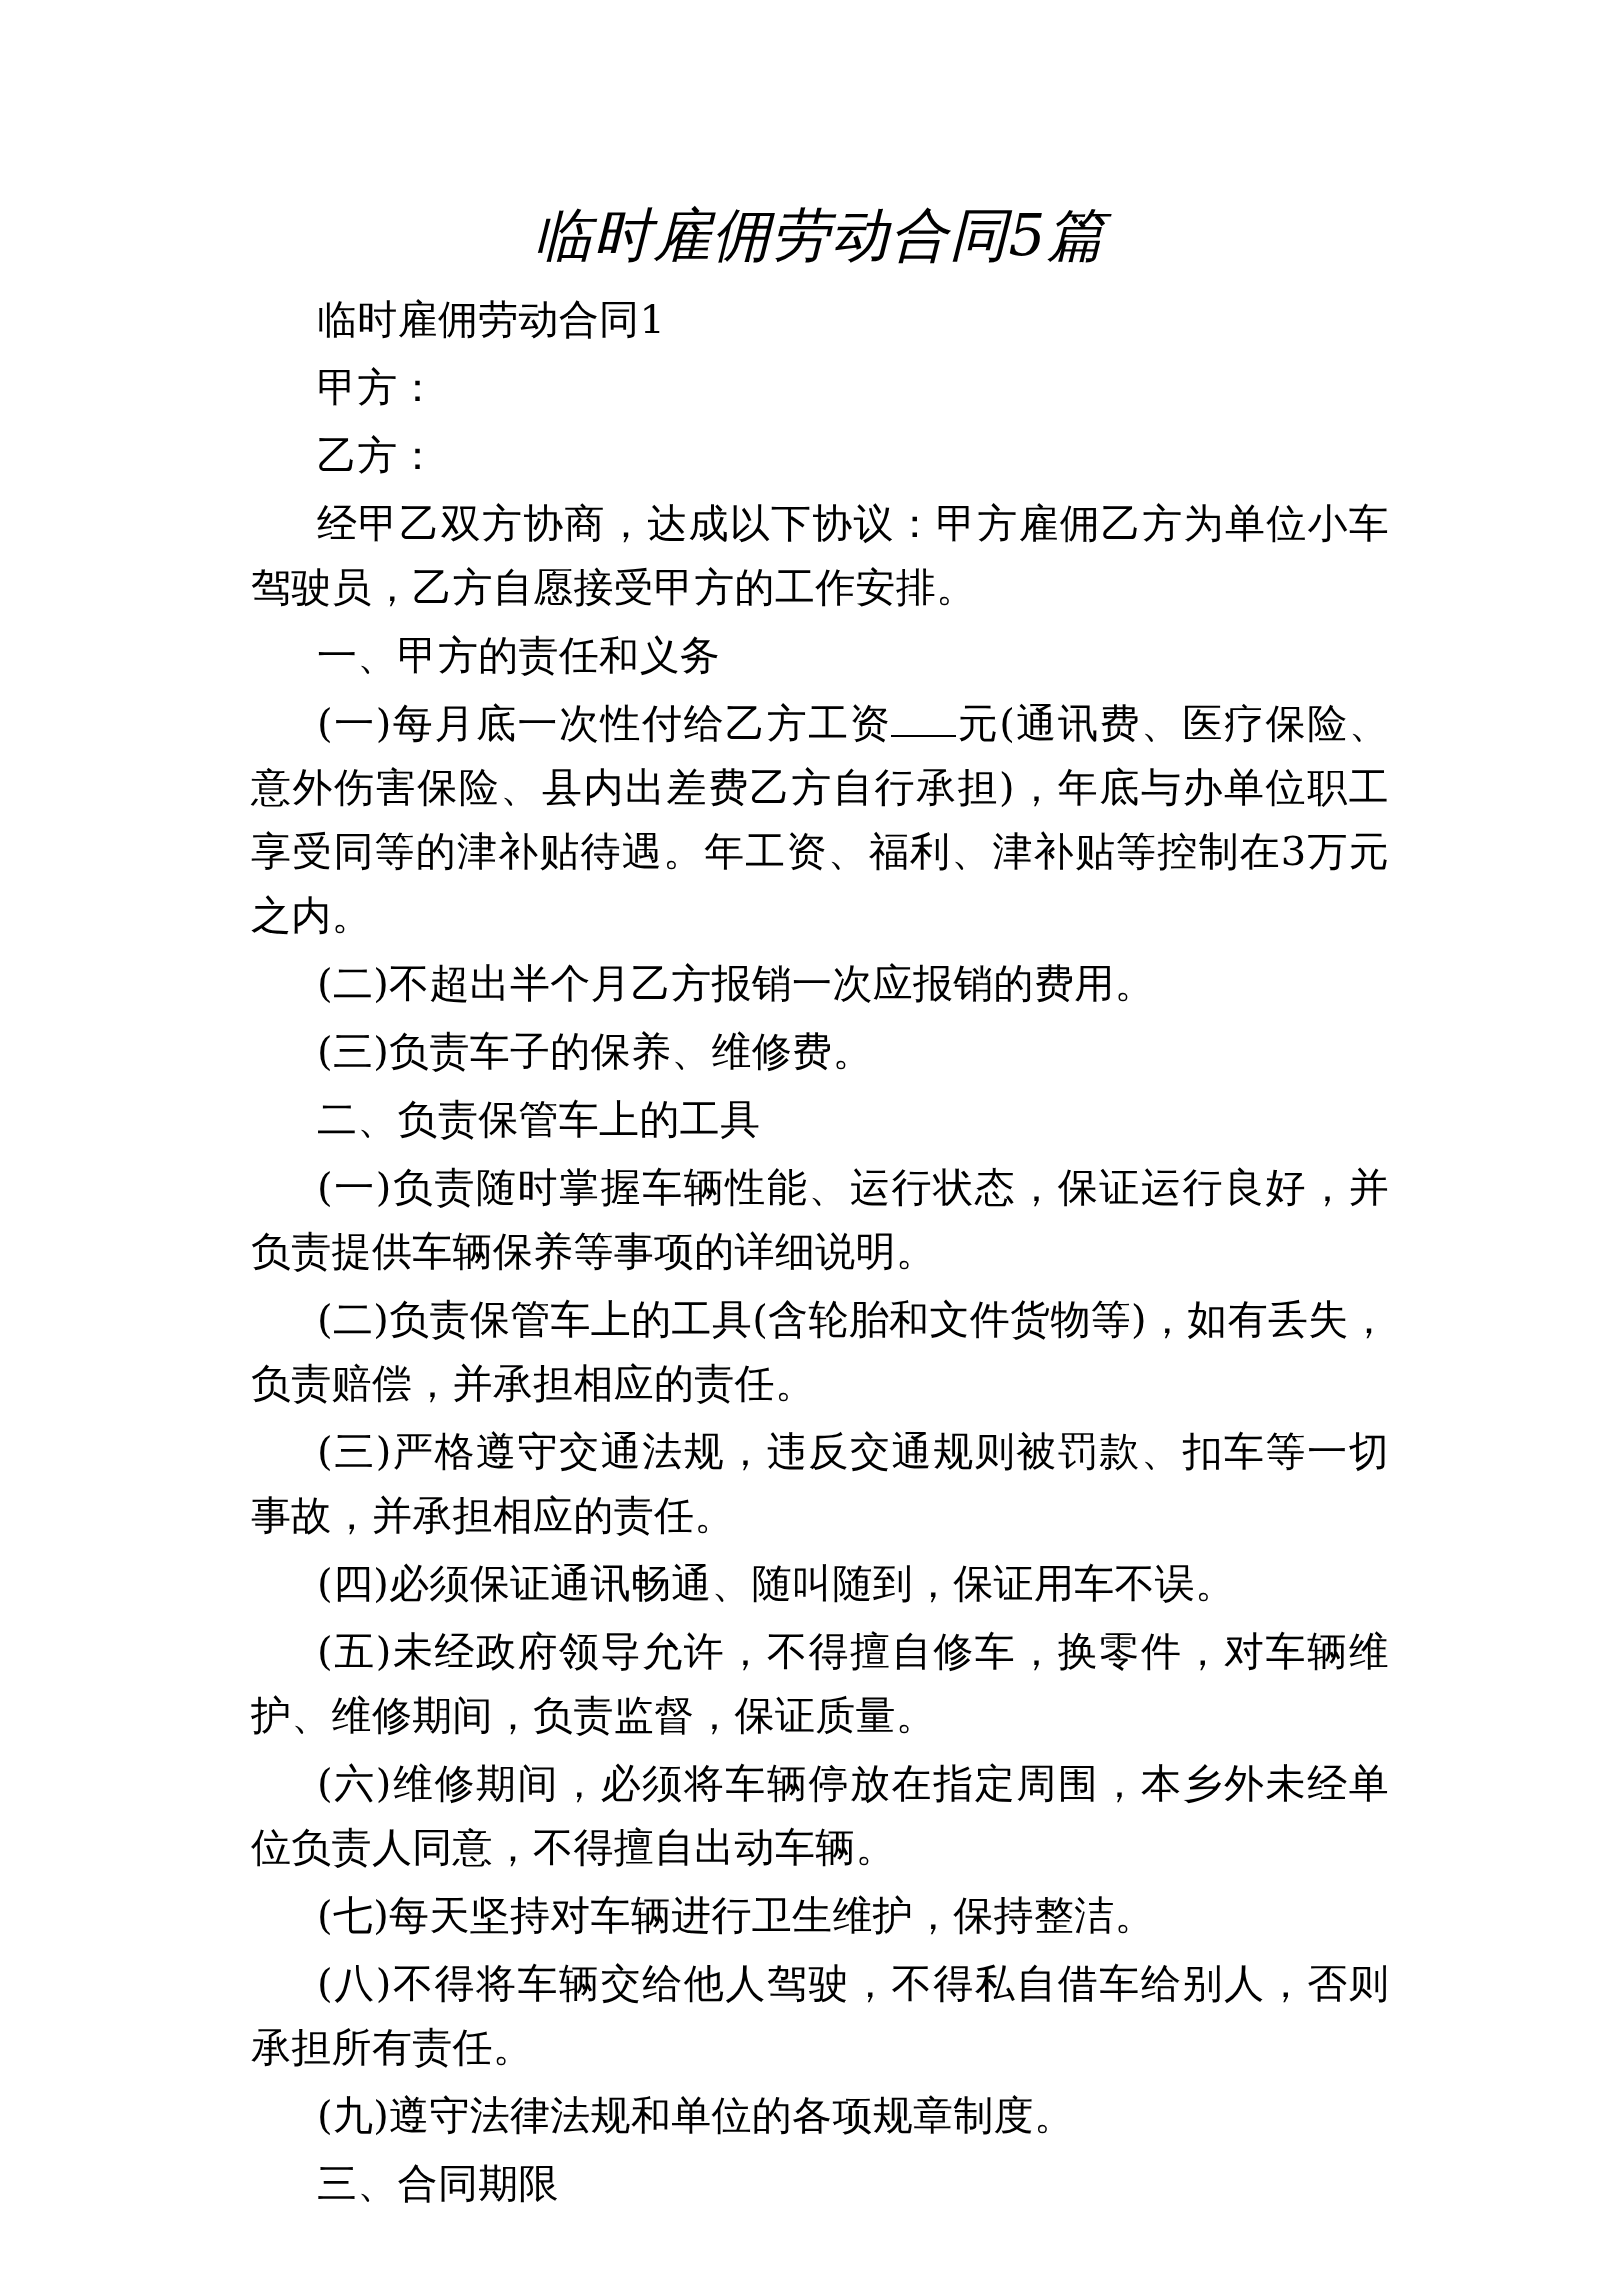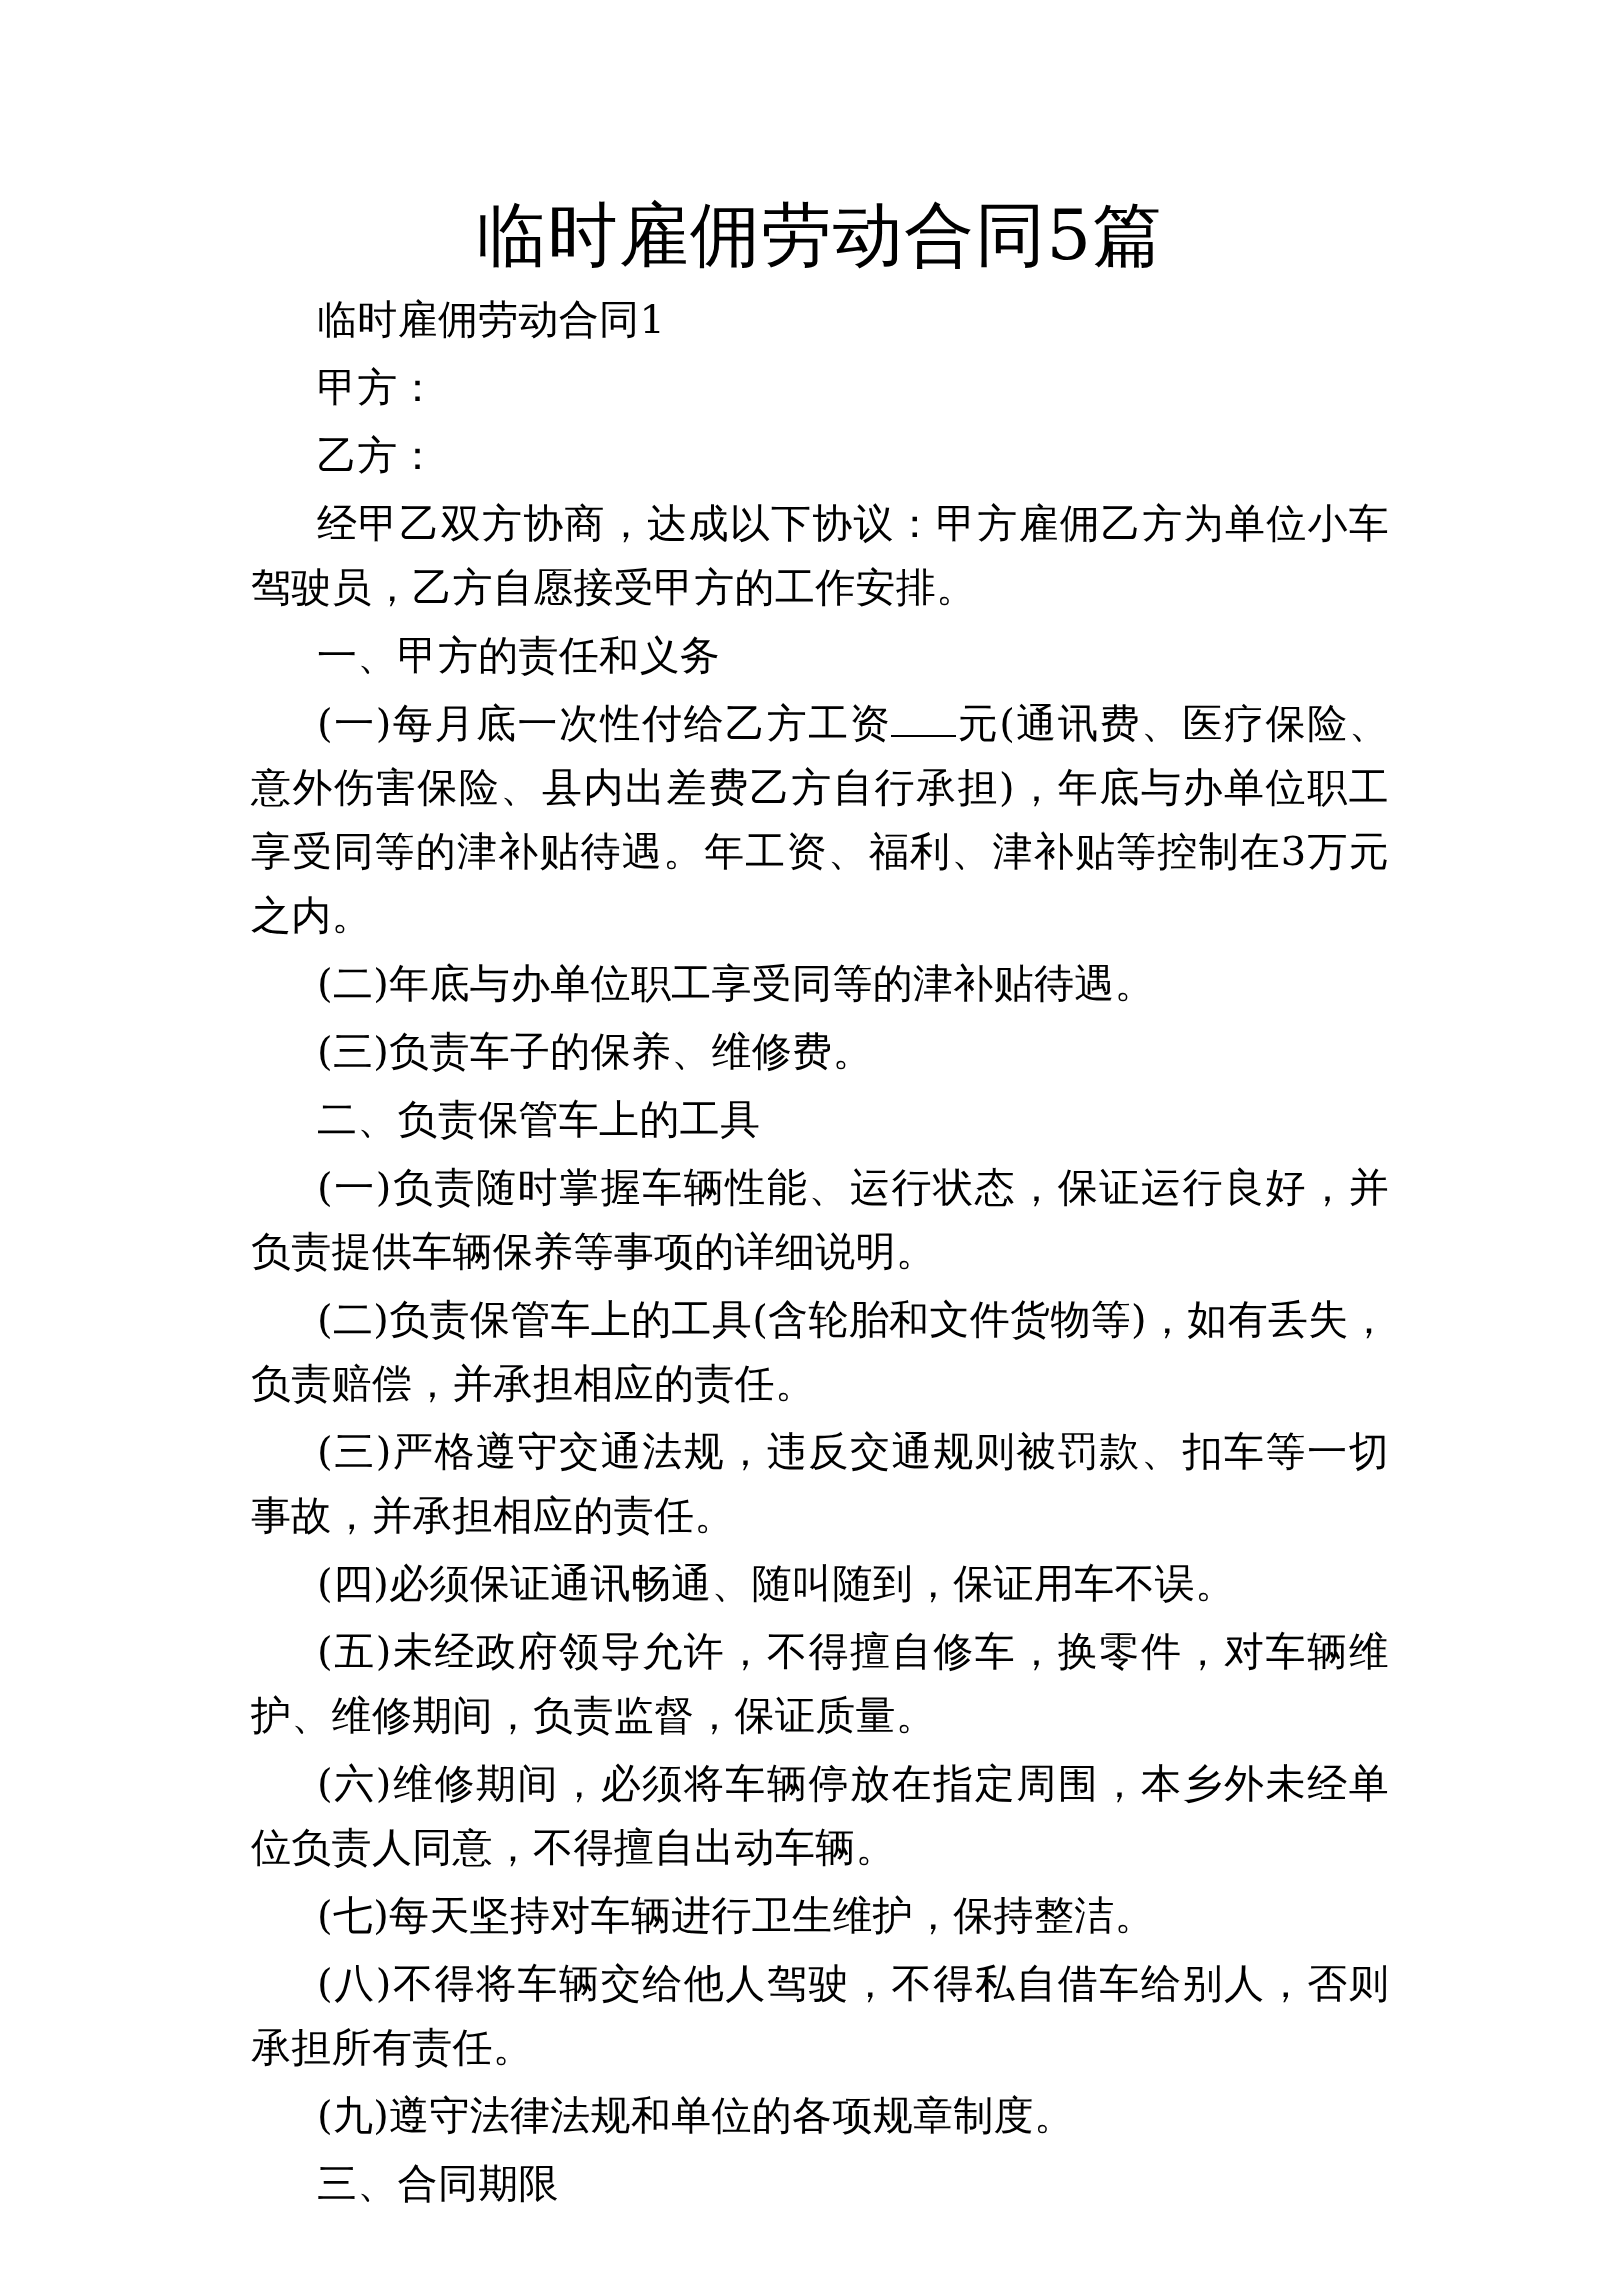--- a/index.html
+++ b/index.html
@@ -20,25 +20,26 @@
     left: 247px;
     top: 0;
     width: 1146px;
   }
   .doc-title {
     position: absolute;
     left: 0;
     top: 196px;
     width: 1146px;
     text-align: center;
-    font-size: 70px;
+    font-size: 58px;
     line-height: 79px;
     font-weight: normal;
     letter-spacing: 1.3px;
     margin: 0;
+    font-style: italic;
   }
   .body-text {
     position: absolute;
     left: 0;
     top: 283px;
     width: 1146px;
   }
   .para {
     font-size: 40px;
     line-height: 64px;
@@ -66,21 +67,21 @@
   <h1 class="doc-title">临时雇佣劳动合同5篇</h1>
 
   <div class="body-text">
     <p class="para indent">临时雇佣劳动合同1</p>
     <p class="para indent">甲方：</p>
     <p class="para indent">乙方：</p>
     <p class="para indent">经甲乙双方协商，达成以下协议：甲方雇佣乙方为单位小车驾驶员，乙方自愿接受甲方的工作安排。</p>
 
     <p class="para indent">一、甲方的责任和义务</p>
     <p class="para indent"><span>(一)每月底一次性付给乙方工资</span><span class="blank"></span><span>元(通讯费、医疗保险、意外伤害保险、县内出差费乙方自行承担)，年底与办单位职工享受同等的津补贴待遇。年工资、福利、津补贴等控制在3万元之内。</span></p>
-    <p class="para indent">(二)年底与办单位职工享受同等的津补贴待遇。</p>
+    <p class="para indent">(二)不超出半个月乙方报销一次应报销的费用。</p>
     <p class="para indent">(三)负责车子的保养、维修费。</p>
 
     <p class="para indent">二、负责保管车上的工具</p>
     <p class="para indent">(一)负责随时掌握车辆性能、运行状态，保证运行良好，并负责提供车辆保养等事项的详细说明。</p>
     <p class="para indent">(二)负责保管车上的工具(含轮胎和文件货物等)，如有丢失，负责赔偿，并承担相应的责任。</p>
     <p class="para indent">(三)严格遵守交通法规，违反交通规则被罚款、扣车等一切事故，并承担相应的责任。</p>
     <p class="para indent">(四)必须保证通讯畅通、随叫随到，保证用车不误。</p>
     <p class="para indent">(五)未经政府领导允许，不得擅自修车，换零件，对车辆维护、维修期间，负责监督，保证质量。</p>
     <p class="para indent">(六)维修期间，必须将车辆停放在指定周围，本乡外未经单位负责人同意，不得擅自出动车辆。</p>
     <p class="para indent">(七)每天坚持对车辆进行卫生维护，保持整洁。</p>

